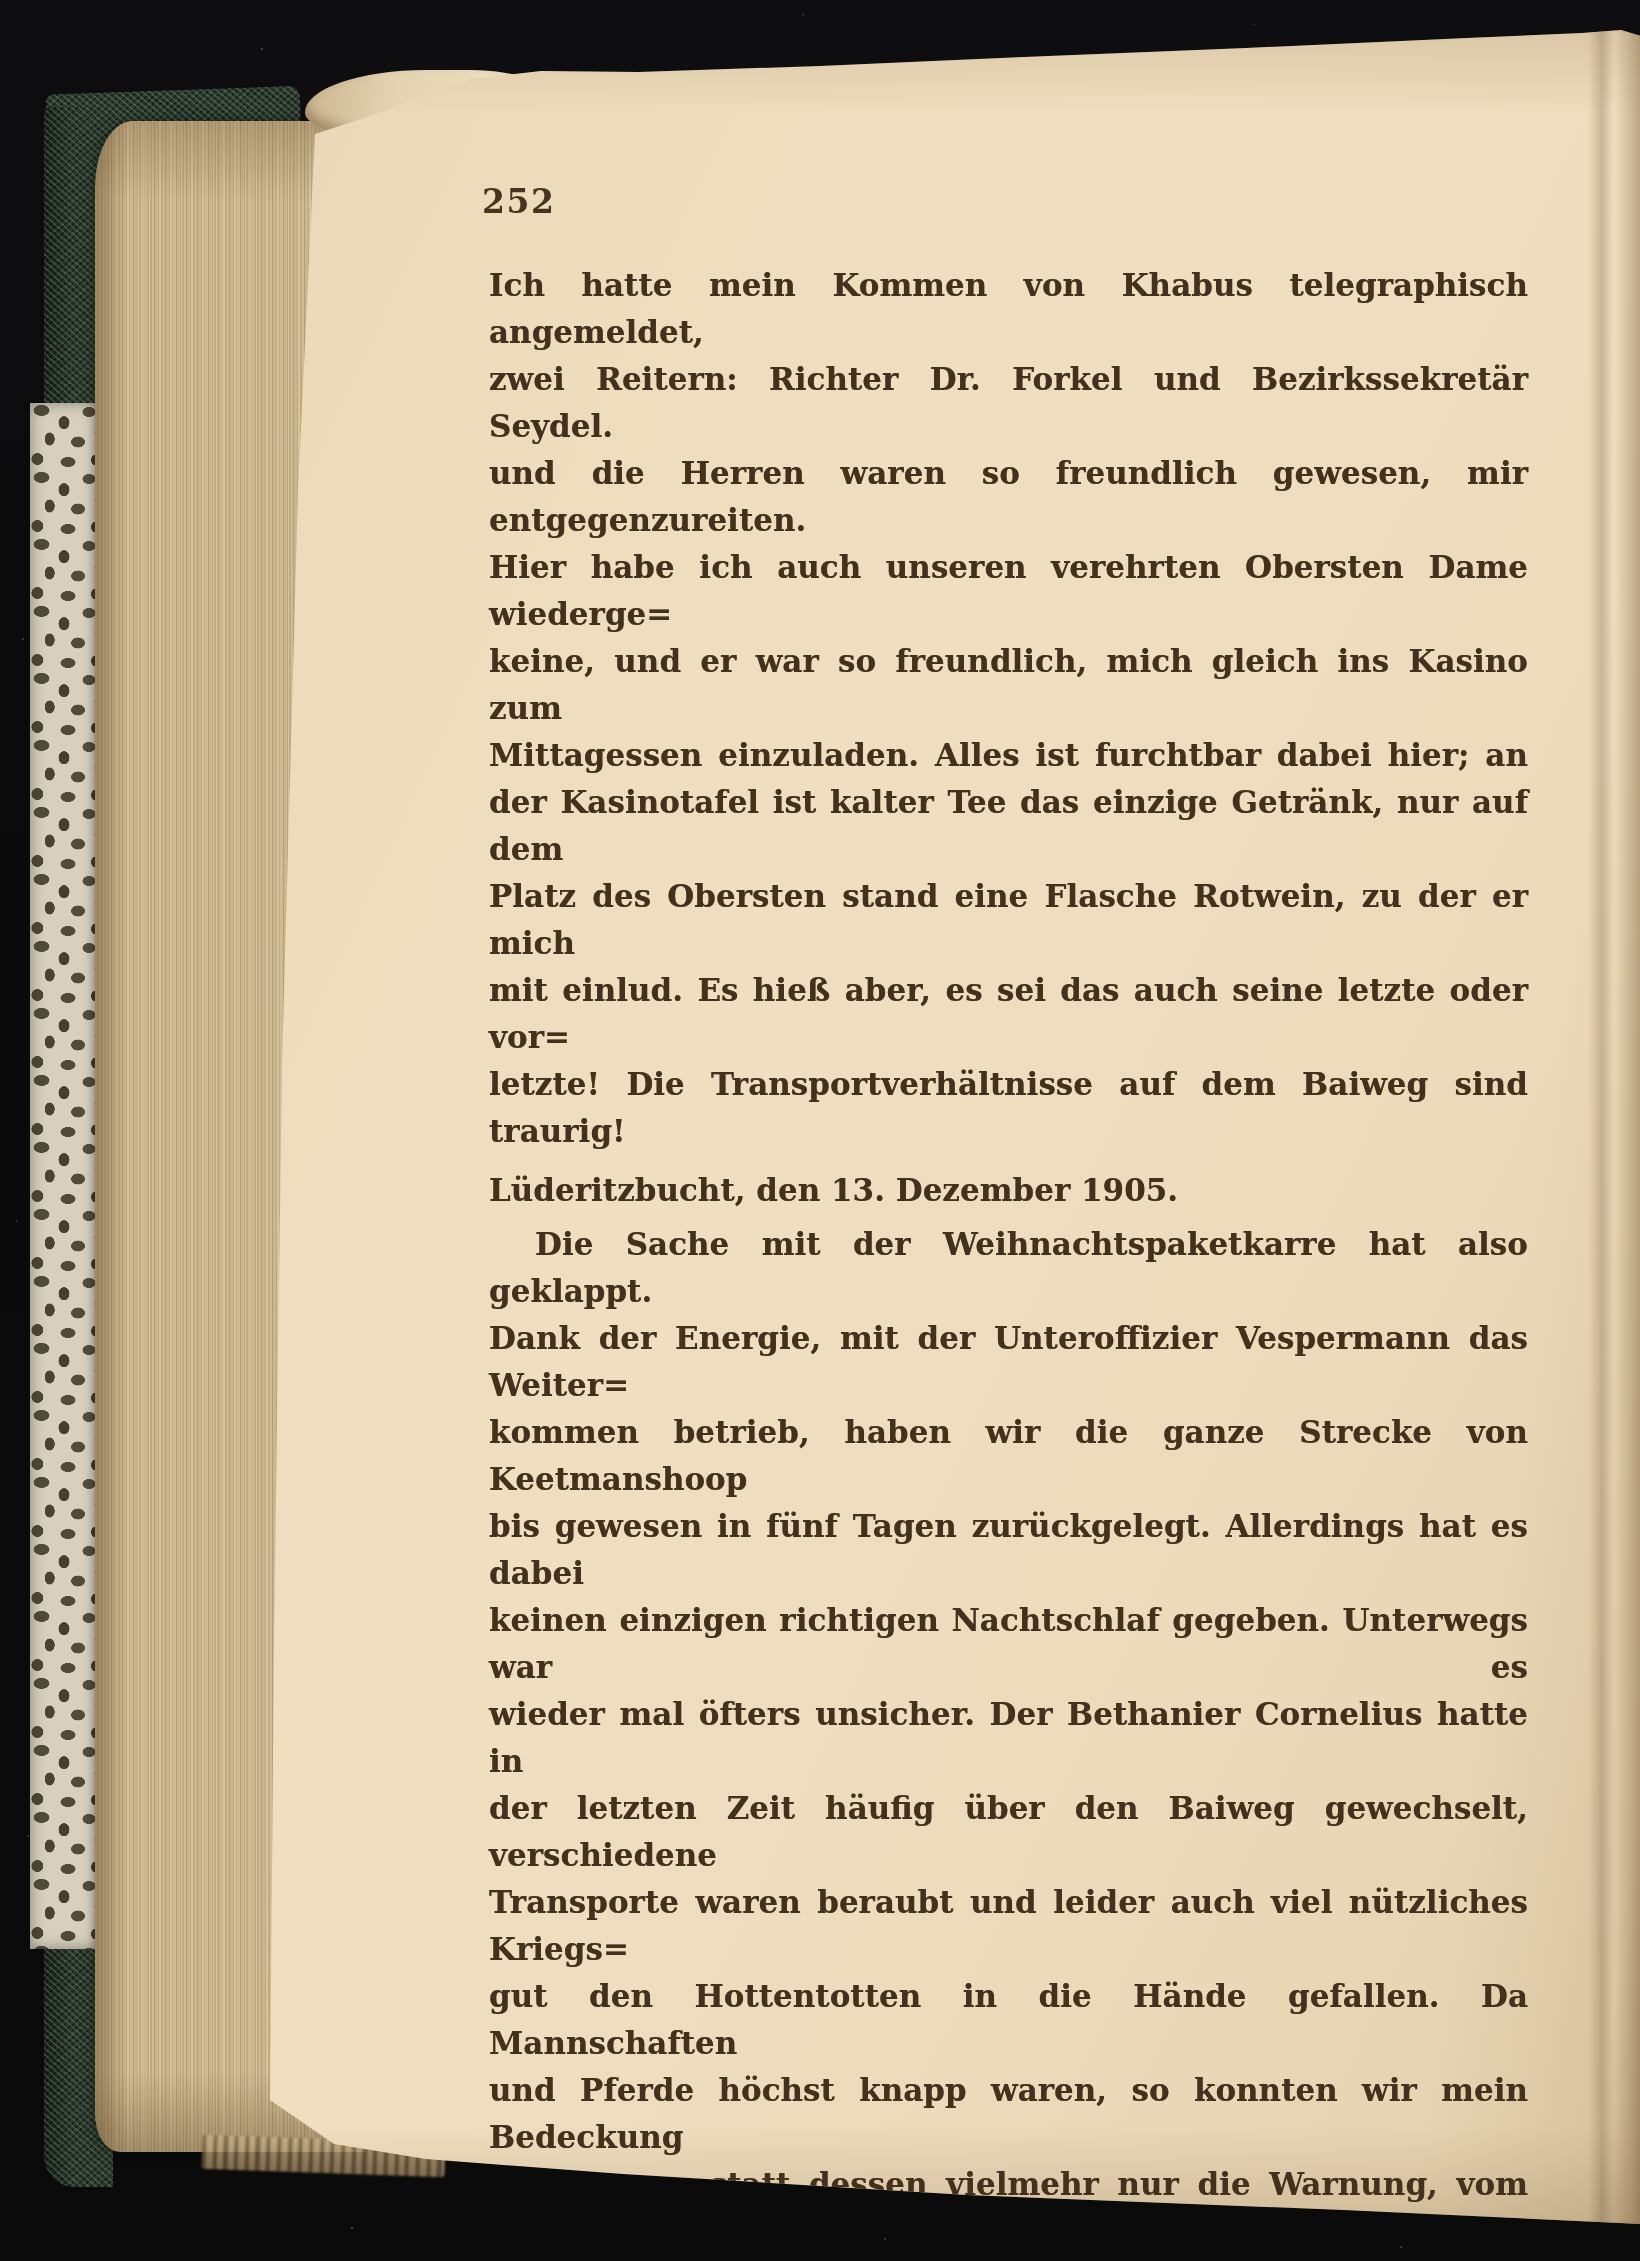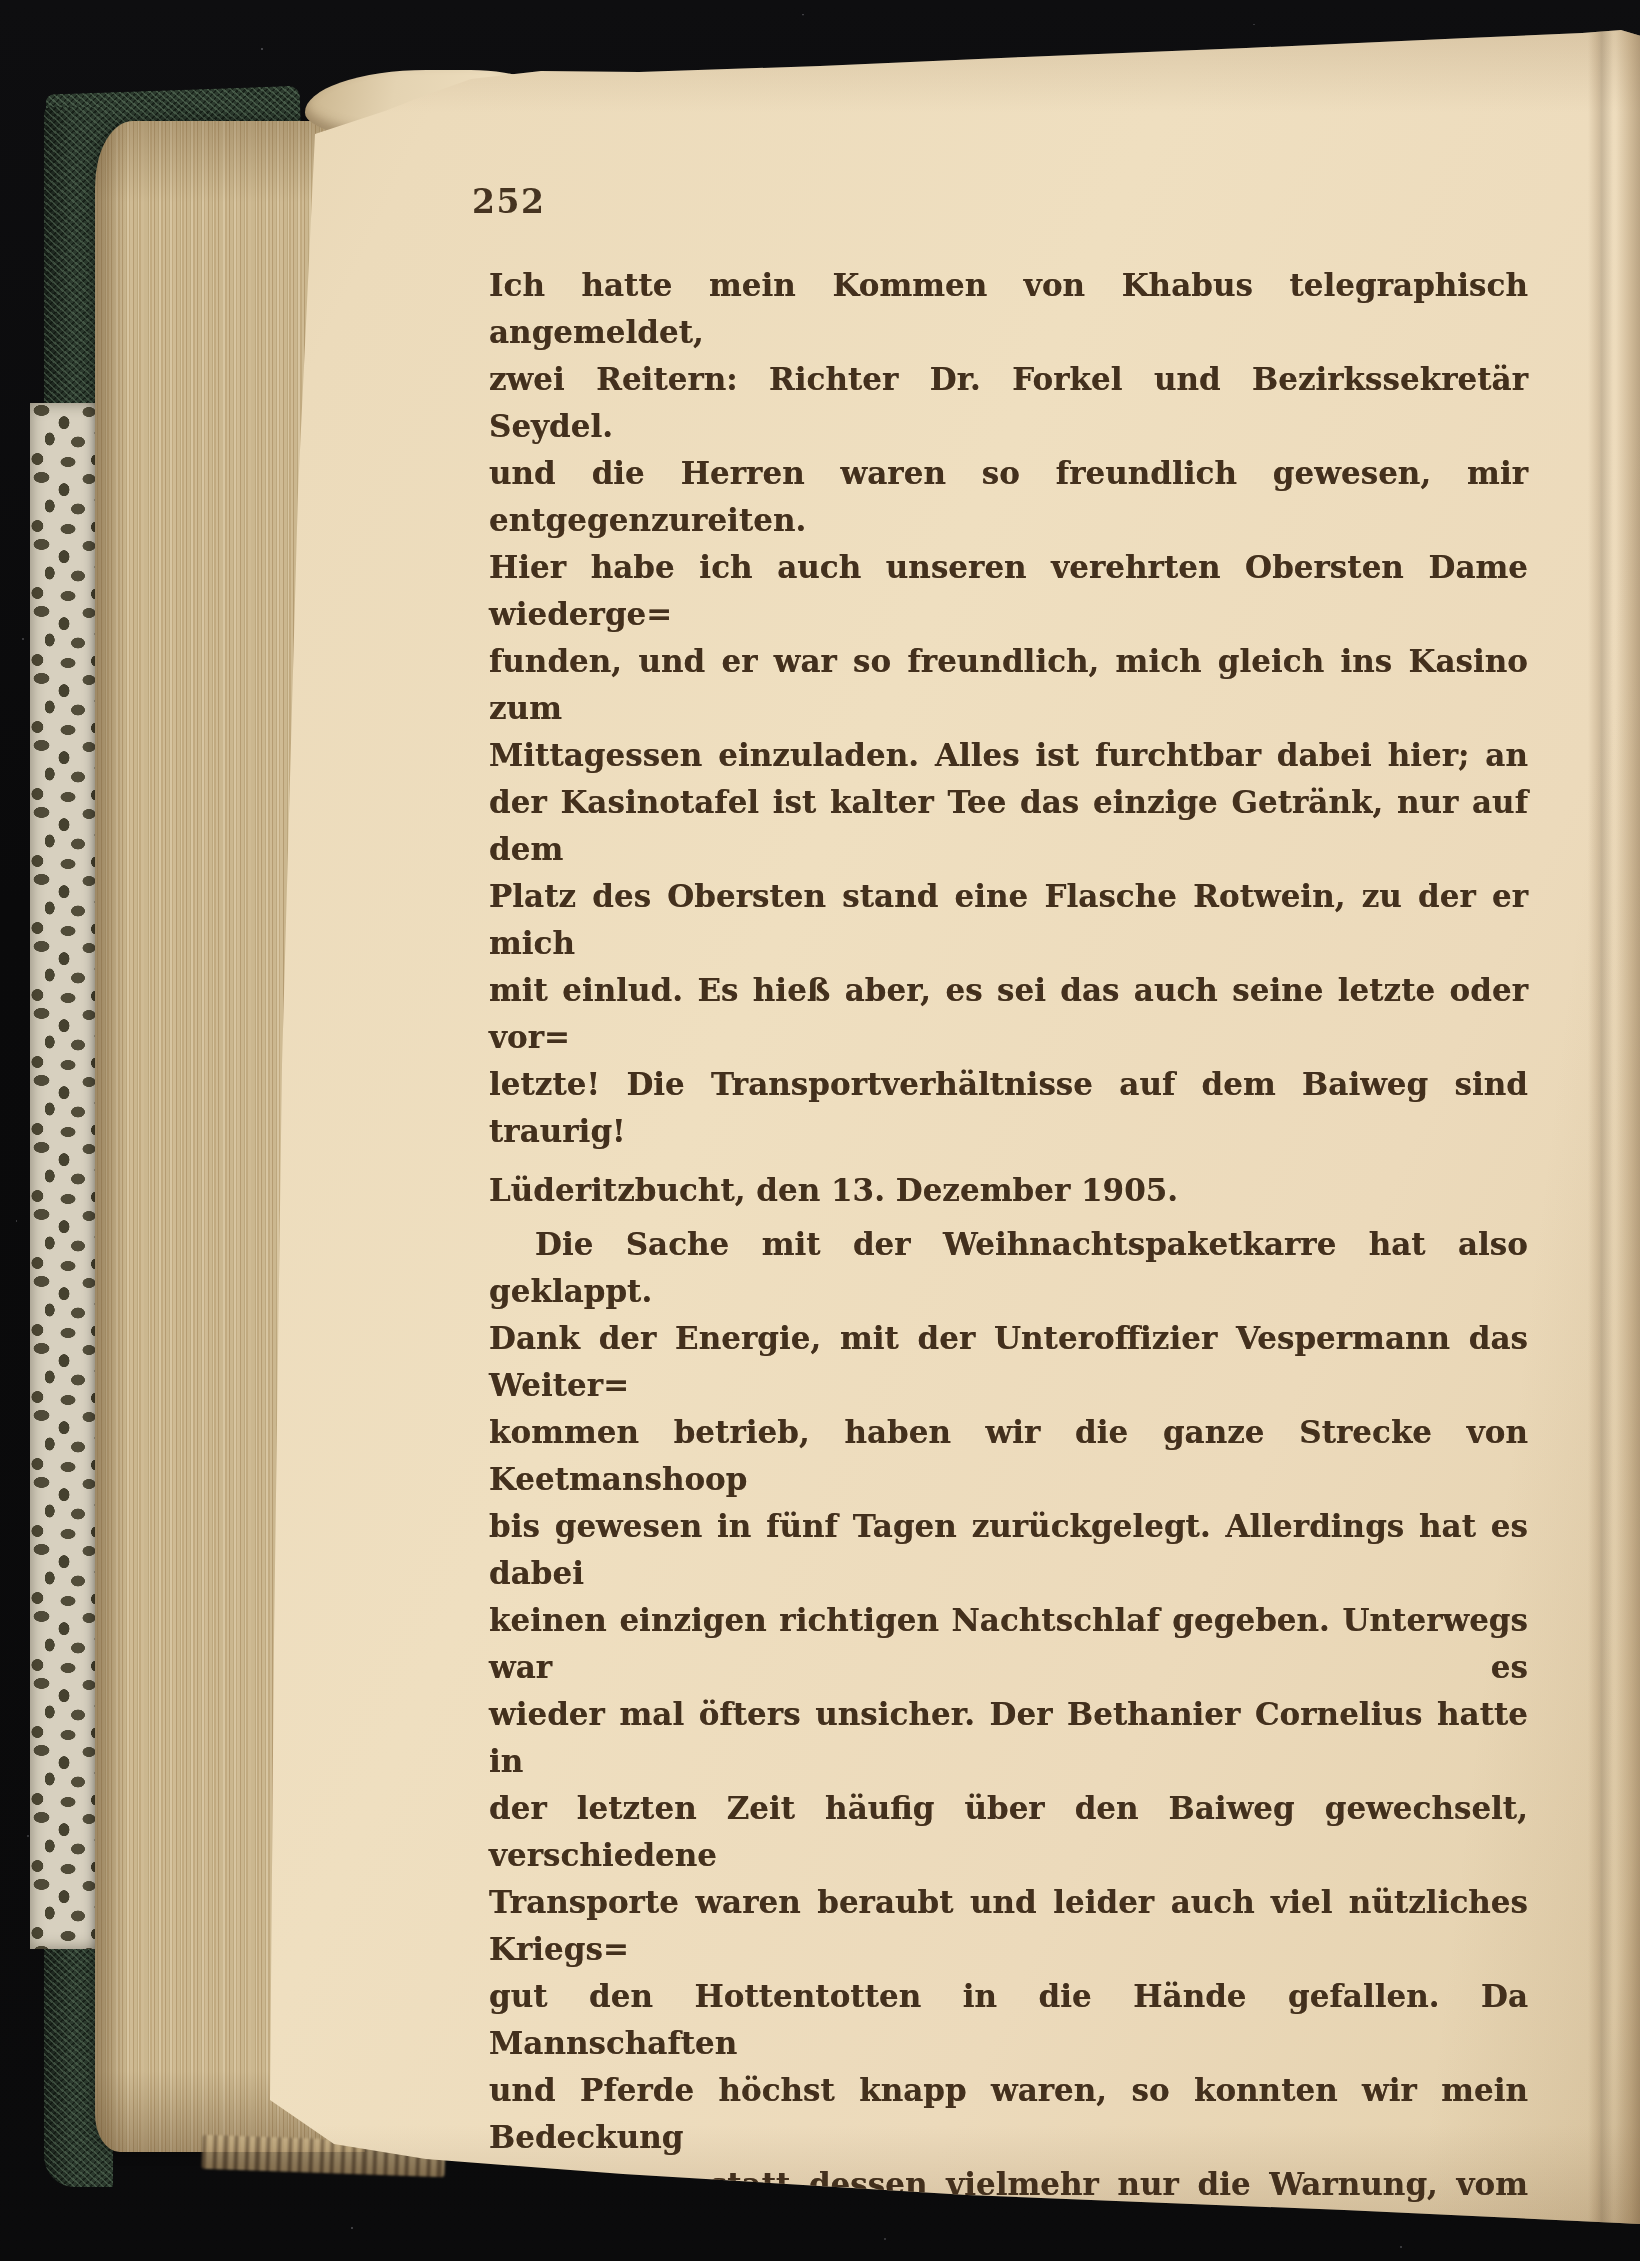--- a/index.html
+++ b/index.html
@@ -134,21 +134,21 @@
   
   .right-sliver {
     position: absolute;
     left: 1616px; top: 24.6px;
     width: 24.6px; height: 2213px;
     background: linear-gradient(90deg, rgba(150,120,80,0) 0%, rgba(150,120,80,.35) 60%, rgba(120,92,58,.45) 100%);
   }
 
   .page-number {
     position: absolute;
-    left: 472px; top: 182px;
+    left: 482px; top: 182px;
     font-size: 33px;
     font-weight: 700;
     color: #463421;
     letter-spacing: 1.6px;
   }
   .text-block {
     position: absolute;
     left: 489px; top: 262px;
     width: 1039px;
     font-size: 31px;
@@ -202,21 +202,21 @@
     <div class="right-sliver"></div>
 
     <div class="page-number">252</div>
 
     <div class="text-block">
       <div class="para para-1">
           <div class="line">Ich hatte mein Kommen von Khabus telegraphisch angemeldet,</div>
           <div class="line">zwei Reitern: Richter Dr. Forkel und Bezirkssekretär Seydel.</div>
           <div class="line">und die Herren waren so freundlich gewesen, mir entgegenzureiten.</div>
           <div class="line">Hier habe ich auch unseren verehrten Obersten Dame wiederge=</div>
-          <div class="line">funden, und er war so freundlich, mich gleich ins Kasino zum</div>
+          <div class="line">keine, und er war so freundlich, mich gleich ins Kasino zum</div>
           <div class="line">Mittagessen einzuladen. Alles ist furchtbar dabei hier; an</div>
           <div class="line">der Kasinotafel ist kalter Tee das einzige Getränk, nur auf dem</div>
           <div class="line">Platz des Obersten stand eine Flasche Rotwein, zu der er mich</div>
           <div class="line">mit einlud. Es hieß aber, es sei das auch seine letzte oder vor=</div>
           <div class="line">letzte! Die Transportverhältnisse auf dem Baiweg sind traurig!</div>
         </div>
       <div class="dateline">Lüderitzbucht, den 13. Dezember 1905.</div>
       <div class="para para-2">
           <div class="line">Die Sache mit der Weihnachtspaketkarre hat also geklappt.</div>
           <div class="line">Dank der Energie, mit der Unteroffizier Vespermann das Weiter=</div>

